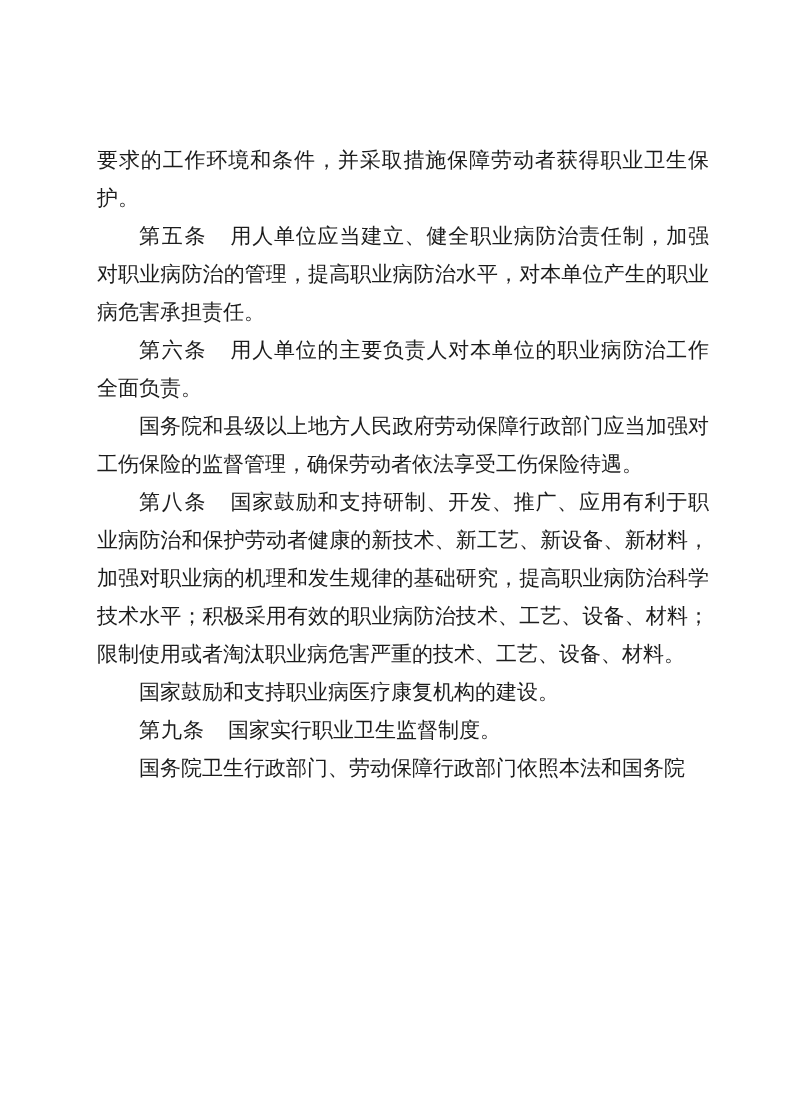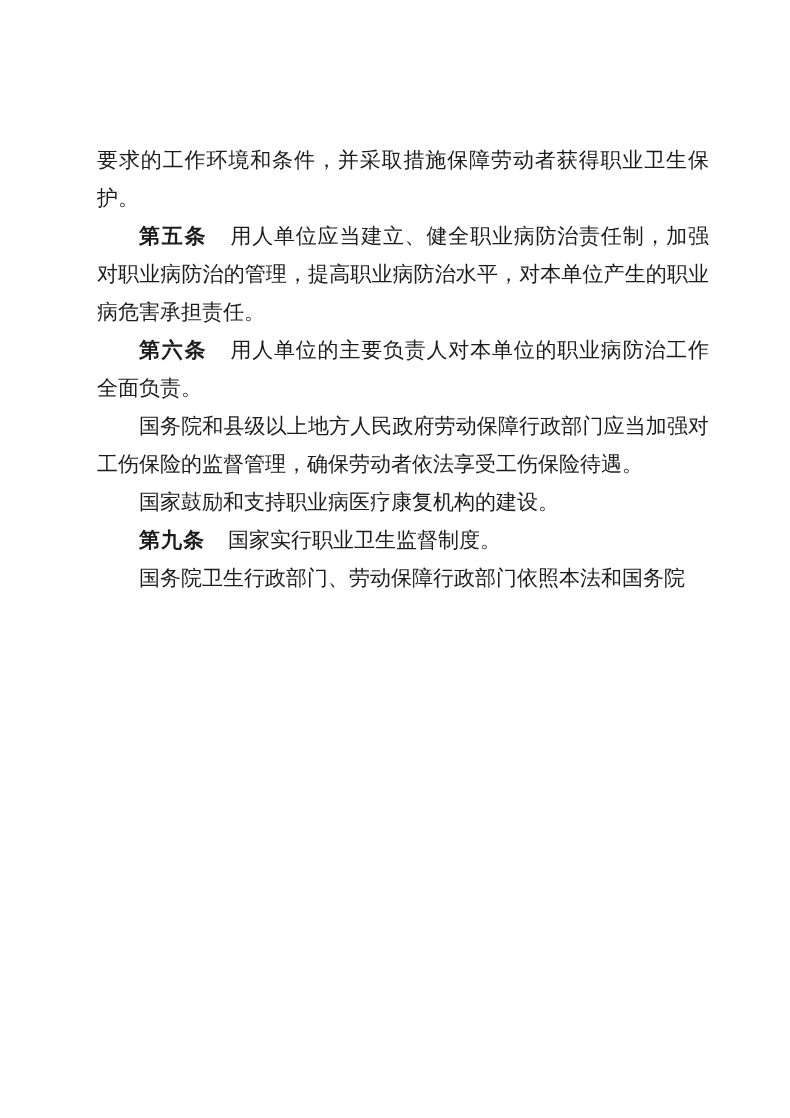--- a/index.html
+++ b/index.html
@@ -28,21 +28,21 @@
   }
   .doc-body p {
     margin: 0;
     padding: 0;
   }
   .doc-body p.indent {
     text-indent: 2em;
   }
   .article-head {
     font-family: "Liberation Sans", "DejaVu Sans", sans-serif;
-    font-weight: 700;
+    font-weight: 400;
     margin-right: 1.1em;
     letter-spacing: 1px;
   }
   .page-number {
     position: absolute;
     top: 1019px;
     right: 112px;
     font-size: 19px;
     line-height: 24px;
     color: #1c1c1c;
@@ -58,20 +58,21 @@
   <p><span class="para-text">要求的工作环境和条件，并采取措施保障劳动者获得职业卫生保护。</span></p>
 
 
   <p class="indent"><b class="article-head">第五条</b><span class="para-text">用人单位应当建立、健全职业病防治责任制，加强对职业病防治的管理，提高职业病防治水平，对本单位产生的职业病危害承担责任。</span></p>
 
   <p class="indent"><b class="article-head">第六条</b><span class="para-text">用人单位的主要负责人对本单位的职业病防治工作全面负责。</span></p>
 
 
   <p class="indent"><span class="para-text">国务院和县级以上地方人民政府劳动保障行政部门应当加强对工伤保险的监督管理，确保劳动者依法享受工伤保险待遇。</span></p>
 
+  <p class="indent"><b class="article-head">第八条</b><span class="para-text">国家鼓励和支持研制、开发、推广、应用有利于职业病防治和保护劳动者健康的新技术、新工艺、新设备、新材料，加强对职业病的机理和发生规律的基础研究，提高职业病防治科学技术水平；积极采用有效的职业病防治技术、工艺、设备、材料；限制使用或者淘汰职业病危害严重的技术、工艺、设备、材料。</span></p>
 
   <p class="indent"><span class="para-text">国家鼓励和支持职业病医疗康复机构的建设。</span></p>
 
   <p class="indent"><b class="article-head">第九条</b><span class="para-text">国家实行职业卫生监督制度。</span></p>
 
   <p class="indent"><span class="para-text">国务院卫生行政部门、劳动保障行政部门依照本法和国务院</span></p>
 </div>
 
   <div class="page-number">—3—</div>
 

